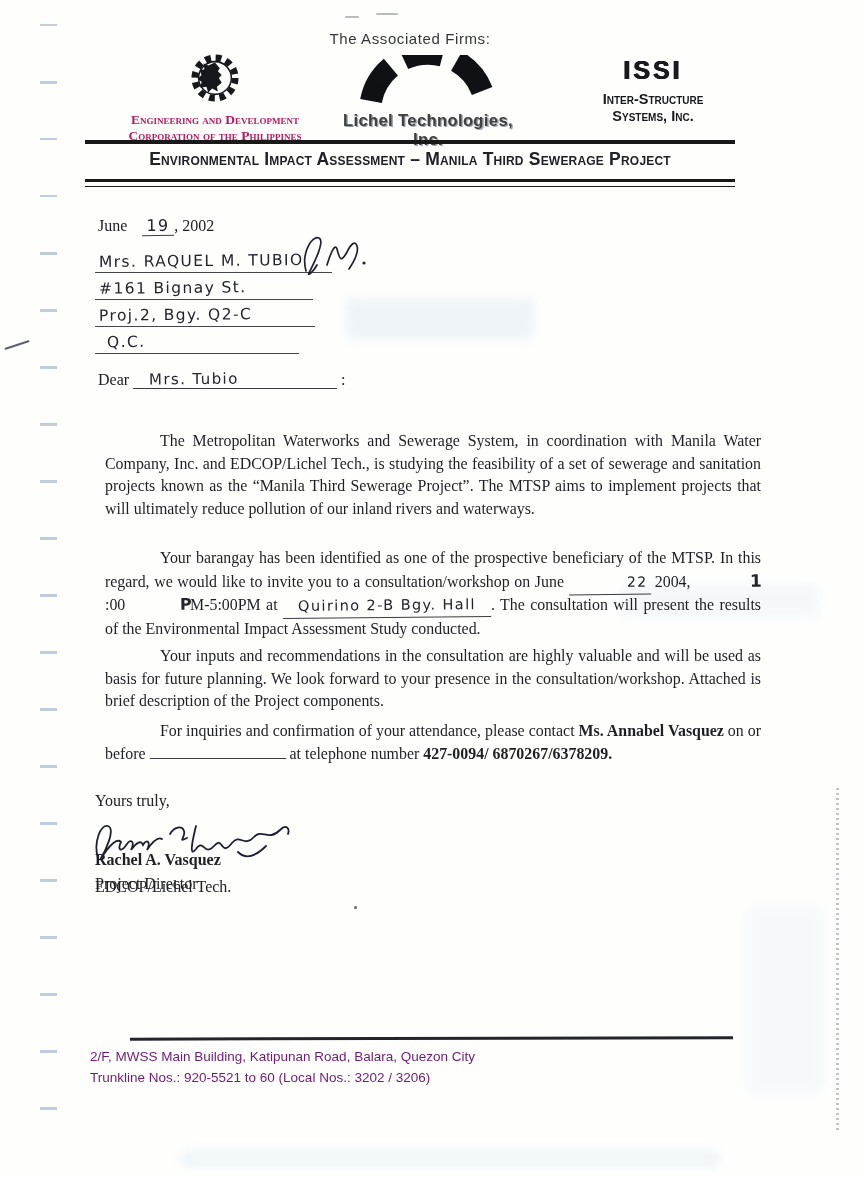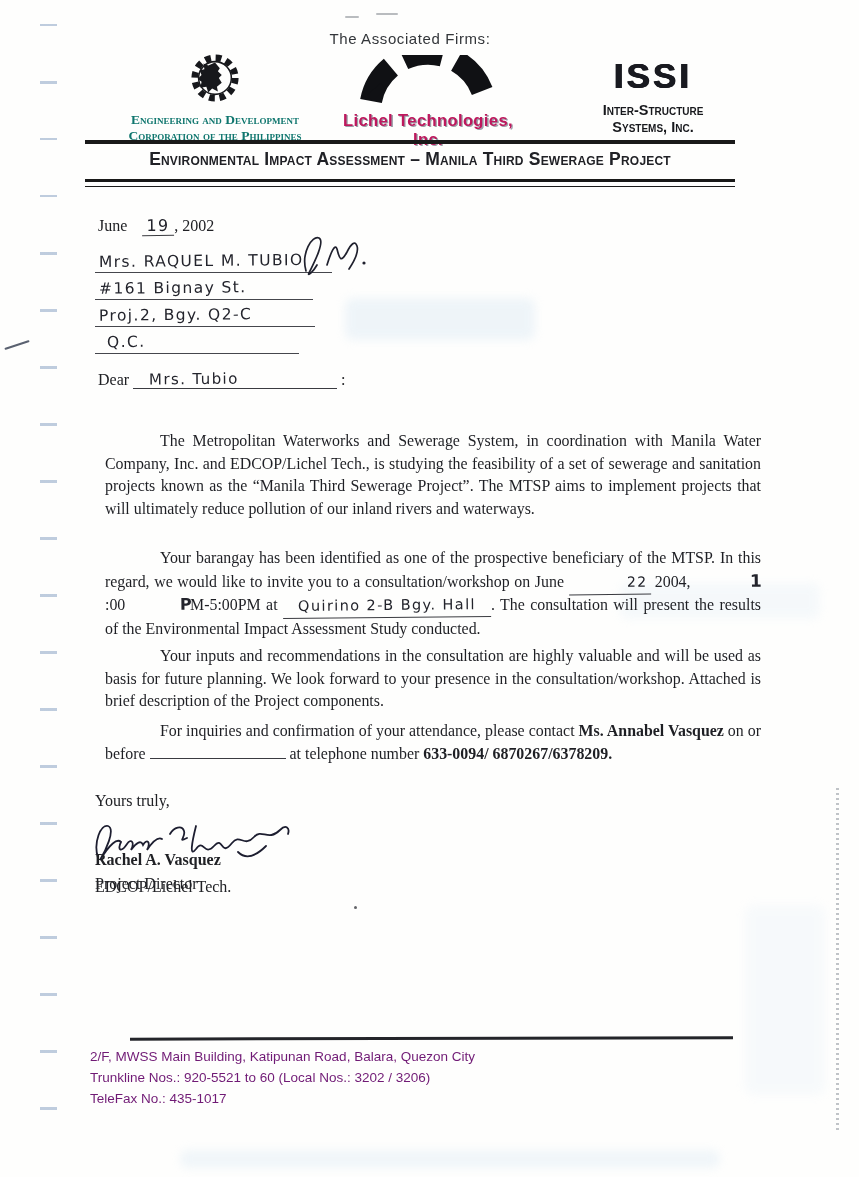--- a/index.html
+++ b/index.html
@@ -15,26 +15,26 @@
     transform:rotate(-18deg);border-radius:2px;}
   .smudge{position:absolute;background:#8a8f96;height:2px;border-radius:2px;opacity:.6;}
   .right-strip{position:absolute;left:836px;top:788px;width:3px;height:345px;opacity:.55;
     background:repeating-linear-gradient(180deg,#8d939b 0 2px, transparent 2px 5px);}
   .tint{position:absolute;background:#d7e7f3;opacity:.4;filter:blur(5px);border-radius:8px;}
   .assoc{position:absolute;left:90px;top:30px;width:640px;text-align:center;
     font-family:"Liberation Sans", sans-serif;font-size:15px;color:#33363a;letter-spacing:.6px;}
   .logo-block{position:absolute;text-align:center;}
   .edcop-block{left:93px;top:52px;width:244px;}
   .edcop-name{font-family:"Liberation Serif", serif;font-variant:small-caps;font-weight:bold;
-    font-size:13.5px;line-height:15.5px;color:#0f766e;margin-top:4px;}
+    font-size:13.5px;line-height:15.5px;color:#be185d;margin-top:4px;}
   .lichel-block{left:330px;top:55px;width:196px;}
   .lichel-name{font-family:"Liberation Sans", sans-serif;font-weight:800;font-size:16.5px;
-    color:#be185d;letter-spacing:.4px;margin-top:2px;text-shadow:1.3px 1.3px 0 #9aa0a8;}
+    color:#404040;letter-spacing:.4px;margin-top:2px;text-shadow:1.3px 1.3px 0 #9aa0a8;}
   .issi-block{left:565px;top:56px;width:176px;}
-  .issi-acronym{font-family:"Liberation Sans", sans-serif;font-weight:900;font-size:35px;
+  .issi-acronym{font-family:"Liberation Sans", sans-serif;font-weight:900;font-size:25px;
     letter-spacing:3px;color:#191a20;text-shadow:.6px 0 #191a20, -.6px 0 #191a20;}
   .issi-name{font-family:"Liberation Sans", sans-serif;font-variant:small-caps;font-weight:bold;
     font-size:14.5px;line-height:16.5px;color:#17181c;margin-top:6px;}
 
   
   .rule{position:absolute;background:#191919;}
   .banner-title{position:absolute;left:85px;top:149px;width:650px;text-align:center;
     font-family:"Liberation Sans", sans-serif;font-weight:bold;font-variant:small-caps;
     font-size:17.5px;letter-spacing:.2px;color:#202126;}
 
@@ -149,31 +149,30 @@
     <span class="sal-name"><span class="hand">Mrs. Tubio</span></span>
     <span>:</span>
   </div>
 
   <div class="para" style="top:430px;">The Metropolitan Waterworks and Sewerage System, in coordination with Manila Water Company, Inc. and EDCOP/Lichel Tech., is studying the feasibility of a set of sewerage and sanitation projects known as the “Manila Third Sewerage Project”. The MTSP aims to implement projects that will ultimately reduce pollution of our inland rivers and waterways.</div>
 
   <div class="para" style="top:547px;"><span>Your barangay has been identified as one of the prospective beneficiary of the MTSP. In this regard, we would like to invite you to a consultation/workshop on June </span><span class="hand uline" style="font-size:14px;padding:0 3px;">22</span><span> 2004, </span><span class="hand hour">1</span><span>:00</span><span class="hand meridiem">P</span><span>M-5:00PM at </span><span class="hand venue">Quirino 2-B Bgy. Hall</span><span>. The consultation will present the results of the Environmental Impact Assessment Study conducted.</span></div>
 
   <div class="para" style="top:645px;">Your inputs and recommendations in the consultation are highly valuable and will be used as basis for future planning. We look forward to your presence in the consultation/workshop. Attached is brief description of the Project components.</div>
 
-  <div class="para" style="top:720px;"><span>For inquiries and confirmation of your attendance, please contact </span><span class="bold">Ms. Annabel Vasquez</span><span> on or before </span><span class="blank-line"></span><span> at telephone number </span><span class="bold">633-0094/ 6870267/6378209.</span></div>
+  <div class="para" style="top:720px;"><span>For inquiries and confirmation of your attendance, please contact </span><span class="bold">Ms. Annabel Vasquez</span><span> on or before </span><span class="blank-line"></span><span> at telephone number </span><span class="bold">427-0094/ 6870267/6378209.</span></div>
 
   <div class="serif-line closing">Yours truly,</div>
   <svg class="sig-svg" style="left:90px;top:812px;" width="205" height="58" viewBox="0 0 205 58">
     <path d="M8 46 C3 30 11 12 18 14 C26 17 15 40 10 48 C20 32 27 26 31 30 C27 38 31 41 37 32 C41 26 45 30 41 38 C47 30 51 28 53 33 C57 26 61 30 57 38 C61 32 67 24 72 27 M80 22 C84 15 92 13 94 19 C96 25 87 31 97 26 M106 14 C102 30 99 46 106 37 C114 26 114 45 124 34 C134 23 130 46 142 31 C150 21 154 36 164 25 C172 16 178 30 190 18 C196 12 200 16 198 22 M148 40 C156 48 166 44 176 34" fill="none" stroke="#1d1e30" stroke-width="1.8" stroke-linecap="round"></path>
   </svg>
   <div class="serif-line signer-name">Rachel A. Vasquez</div>
   <div class="serif-line signer-title">Project Director</div>
   <div class="serif-line signer-org">EDCOP/Lichel Tech.</div>
   <div class="smudge" style="left:354px;top:906px;width:3px;height:3px;background:#3c3d42;opacity:.8;"></div>
 
   <div class="footer-rule"></div>
   <div class="footer">
     <div>2/F, MWSS Main Building, Katipunan Road, Balara, Quezon City</div>
     <div>Trunkline Nos.: 920-5521 to 60 (Local Nos.: 3202 / 3206)</div>
-    <div>TeleFax No.: 435-1017</div>
   </div>
 
 </div>
 
 </body></html>

